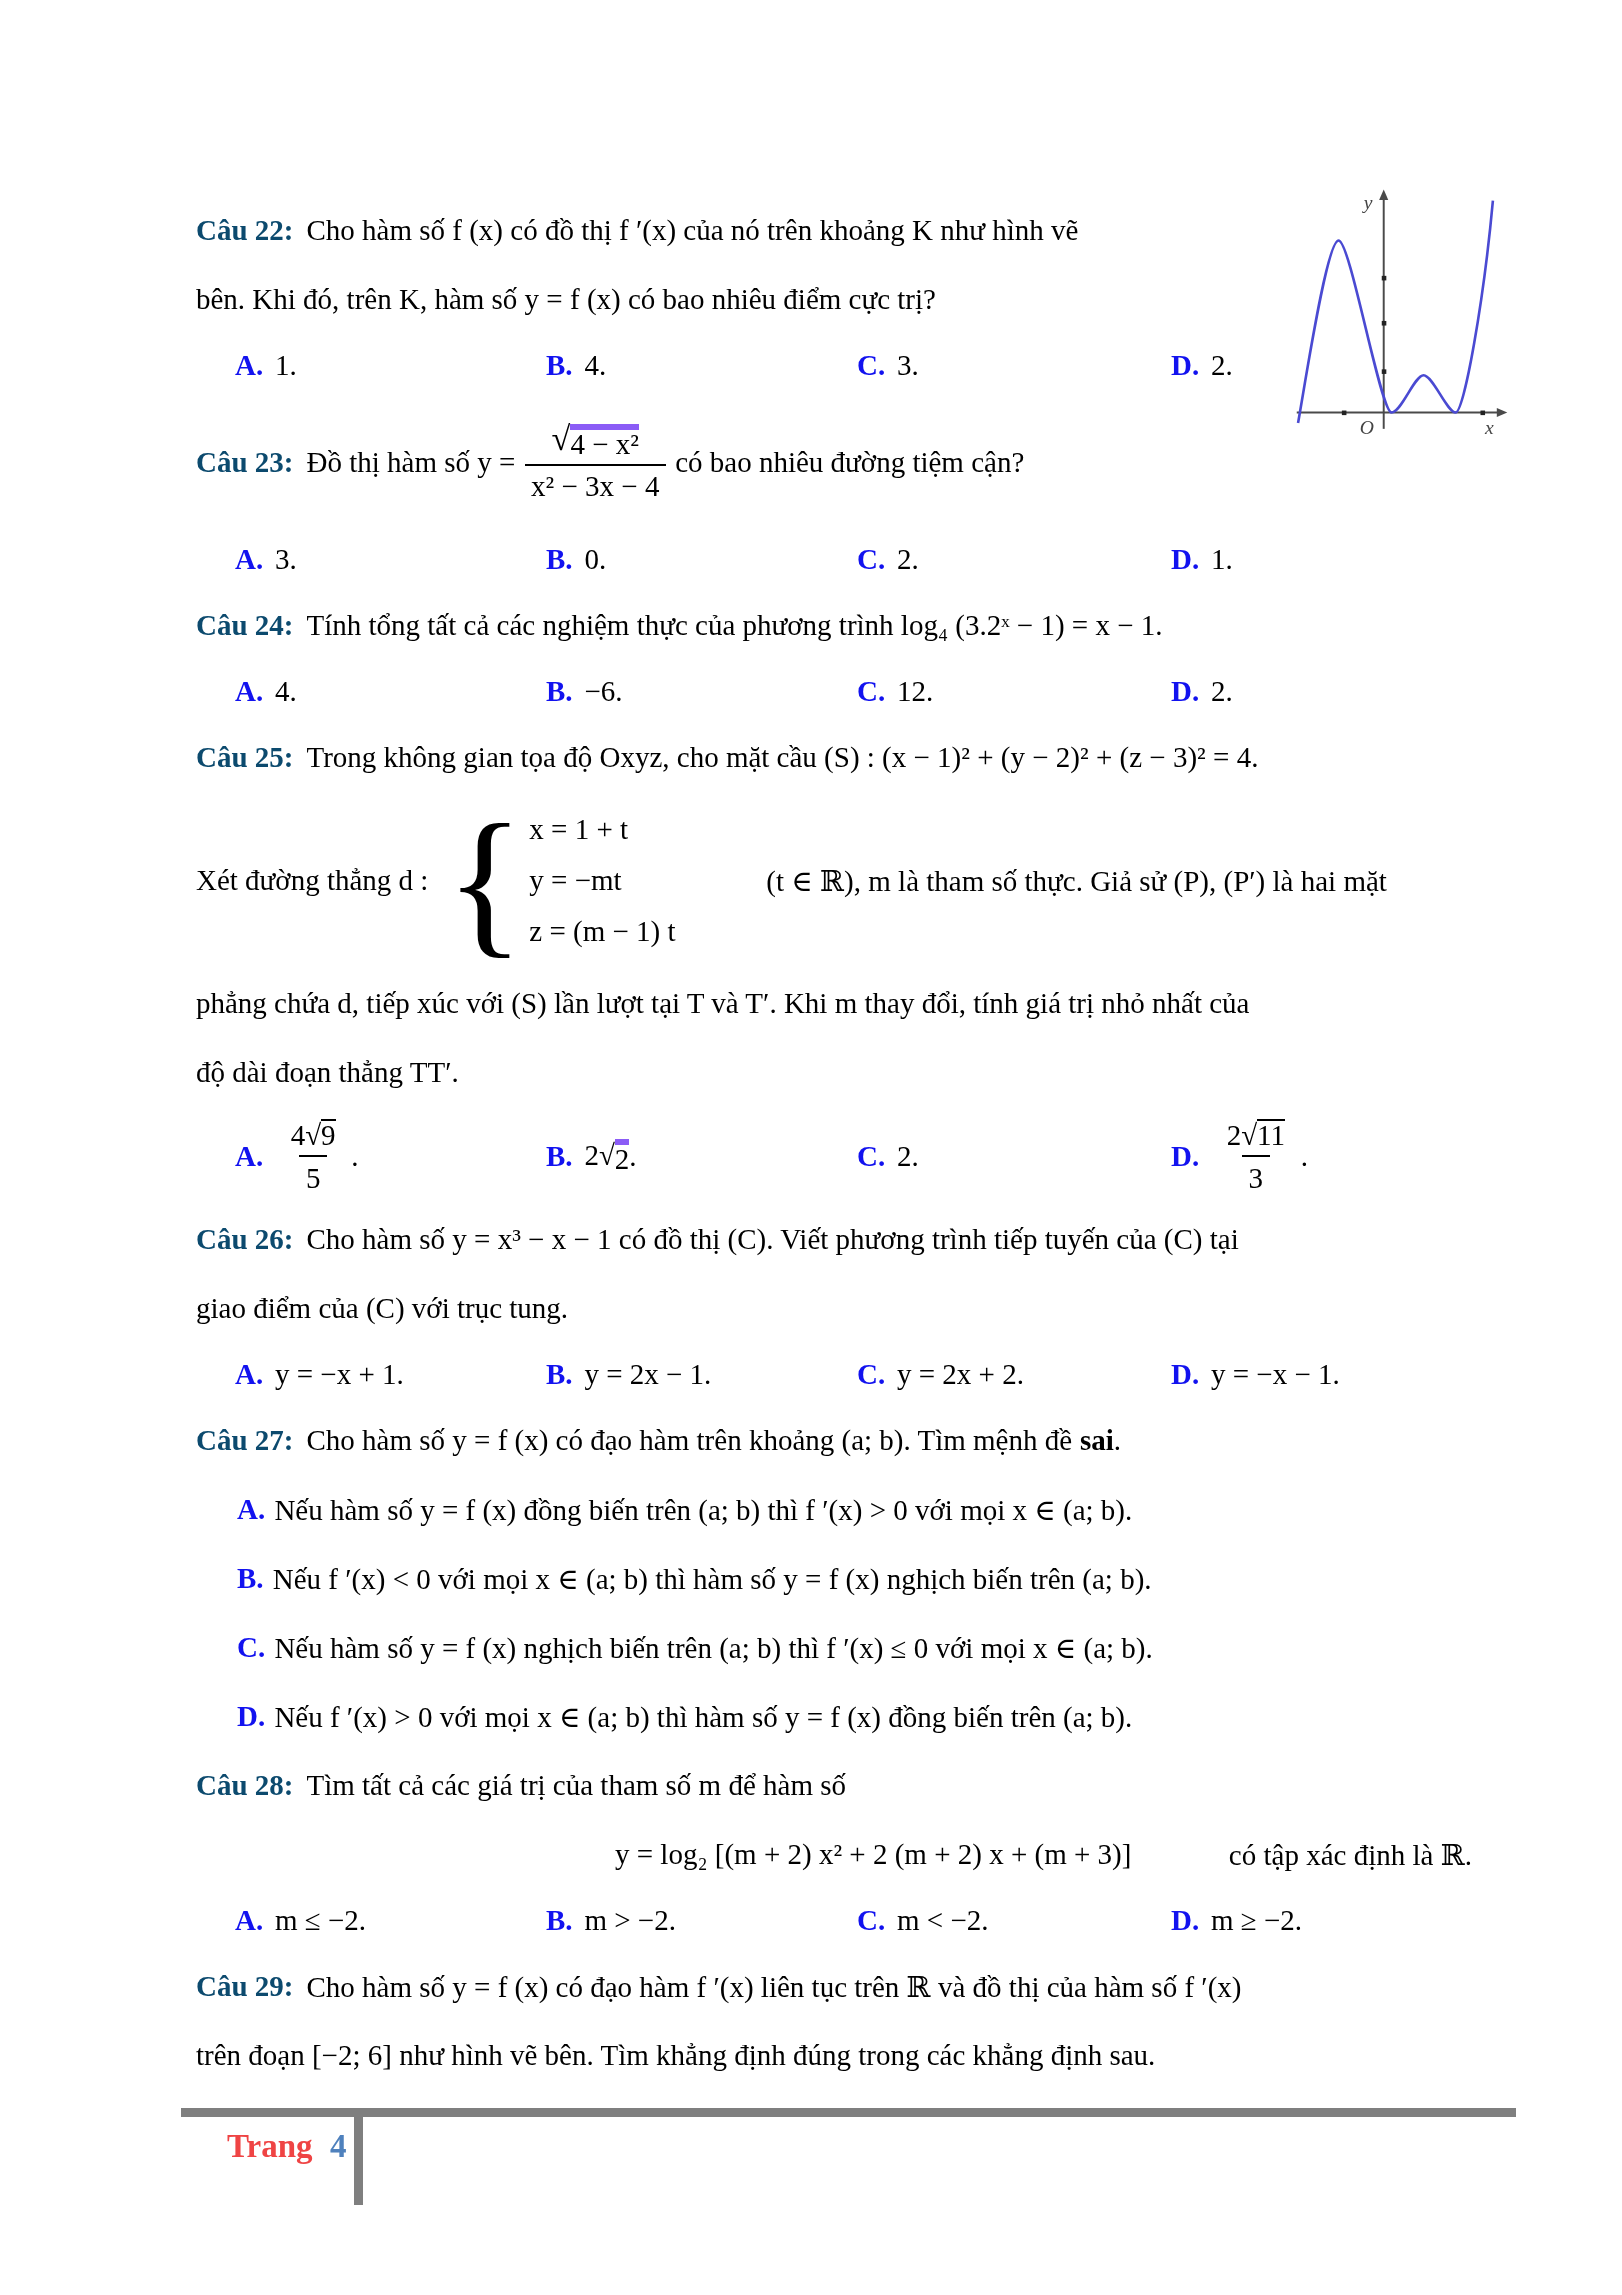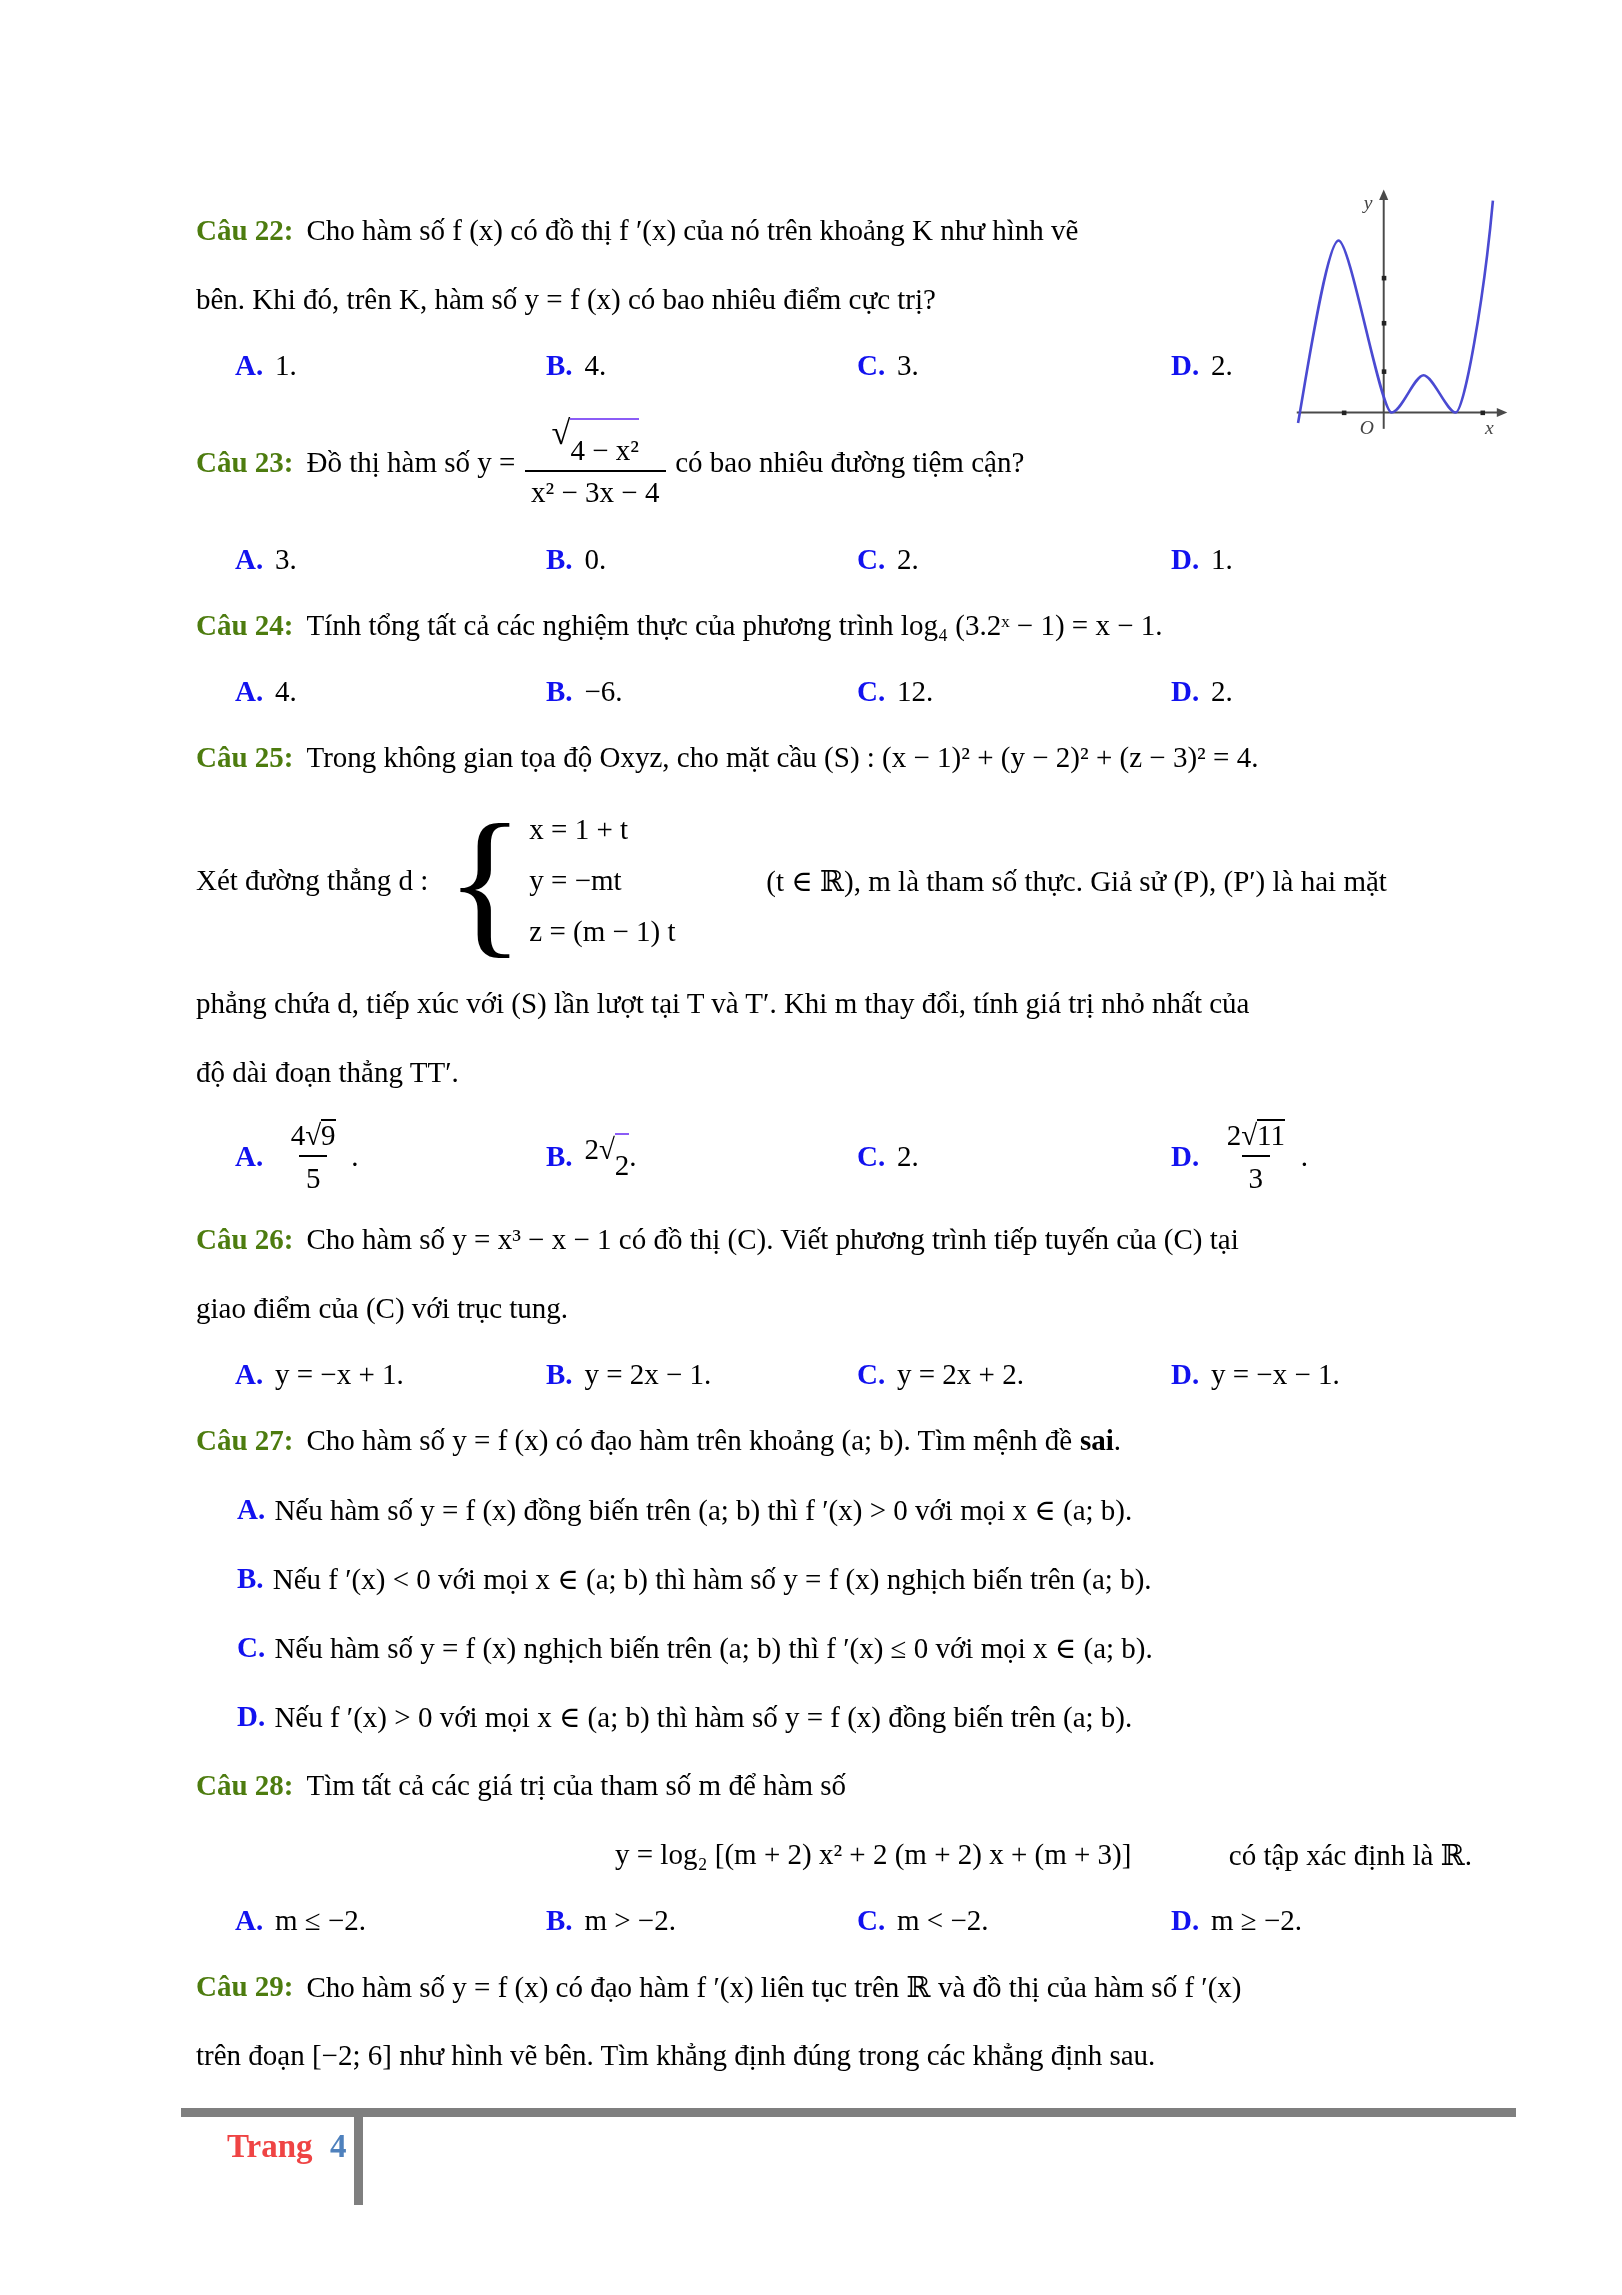--- a/index.html
+++ b/index.html
@@ -10,38 +10,38 @@
     background:#ffffff;
     font-family:"Liberation Serif","DejaVu Serif",serif;
     font-size:29px;
     color:#000;
     overflow:hidden;
   }
   .content { position:absolute; left:196px; top:196px; right:151px; }
 
   .line { height:69px; display:flex; align-items:center; white-space:nowrap; }
   .tall { height:131px; }
-  .qlabel { color:#4d7c0f; font-weight:bold; margin-right:13px; }
+  .qlabel { color:#0c4a6e; font-weight:bold; margin-right:13px; }
   .boldword { font-weight:bold; }
 
   .ans-row { height:63px; display:grid; grid-template-columns:311px 311px 314px auto; padding-left:39px; align-items:center; }
   .ans-row.frac-row { height:98px; }
   .opt { display:flex; align-items:center; white-space:nowrap; }
   .letter { color:#1212ef; font-weight:bold; margin-right:11.8px; }
 
   .opt-line { padding-left:41px; }
   .opt-line .letter { margin-right:9.2px; }
 
   .frac { display:inline-flex; flex-direction:column; align-items:center; margin:0 9.2px; }
   .frac .num { padding:0 6.5px 5.2px 6.5px; line-height:1; display:flex; align-items:flex-end; }
   .frac .den { border-top:2px solid #000; padding:6.5px 6.5px 0 6.5px; line-height:1; }
 
   .sqrt { display:inline-flex; align-items:flex-start; }
   .sqrt .sign { font-size:1.18em; line-height:0.9; }
-  .sqrt .rad { border-top:2px solid #8b5cf6; padding-top:16px; line-height:1; }
+  .sqrt .rad { border-top:6px solid #8b5cf6; padding-top:0; line-height:1; }
 
   .sys-row { height:177px; display:flex; align-items:center; white-space:nowrap; }
   .brace { font-size:164px; font-weight:400; line-height:0.9; margin-left:17px; }
   .eqs { display:flex; flex-direction:column; margin-left:5.2px; width:196px; }
   .eq { height:51px; display:flex; align-items:center; }
   .sys-post { margin-left:41px; }
 
   .formula-line { height:69px; display:flex; align-items:center; padding-left:419px; white-space:nowrap;justify-content:space-between; }
   .formula-post { margin-left:17px; }
 

